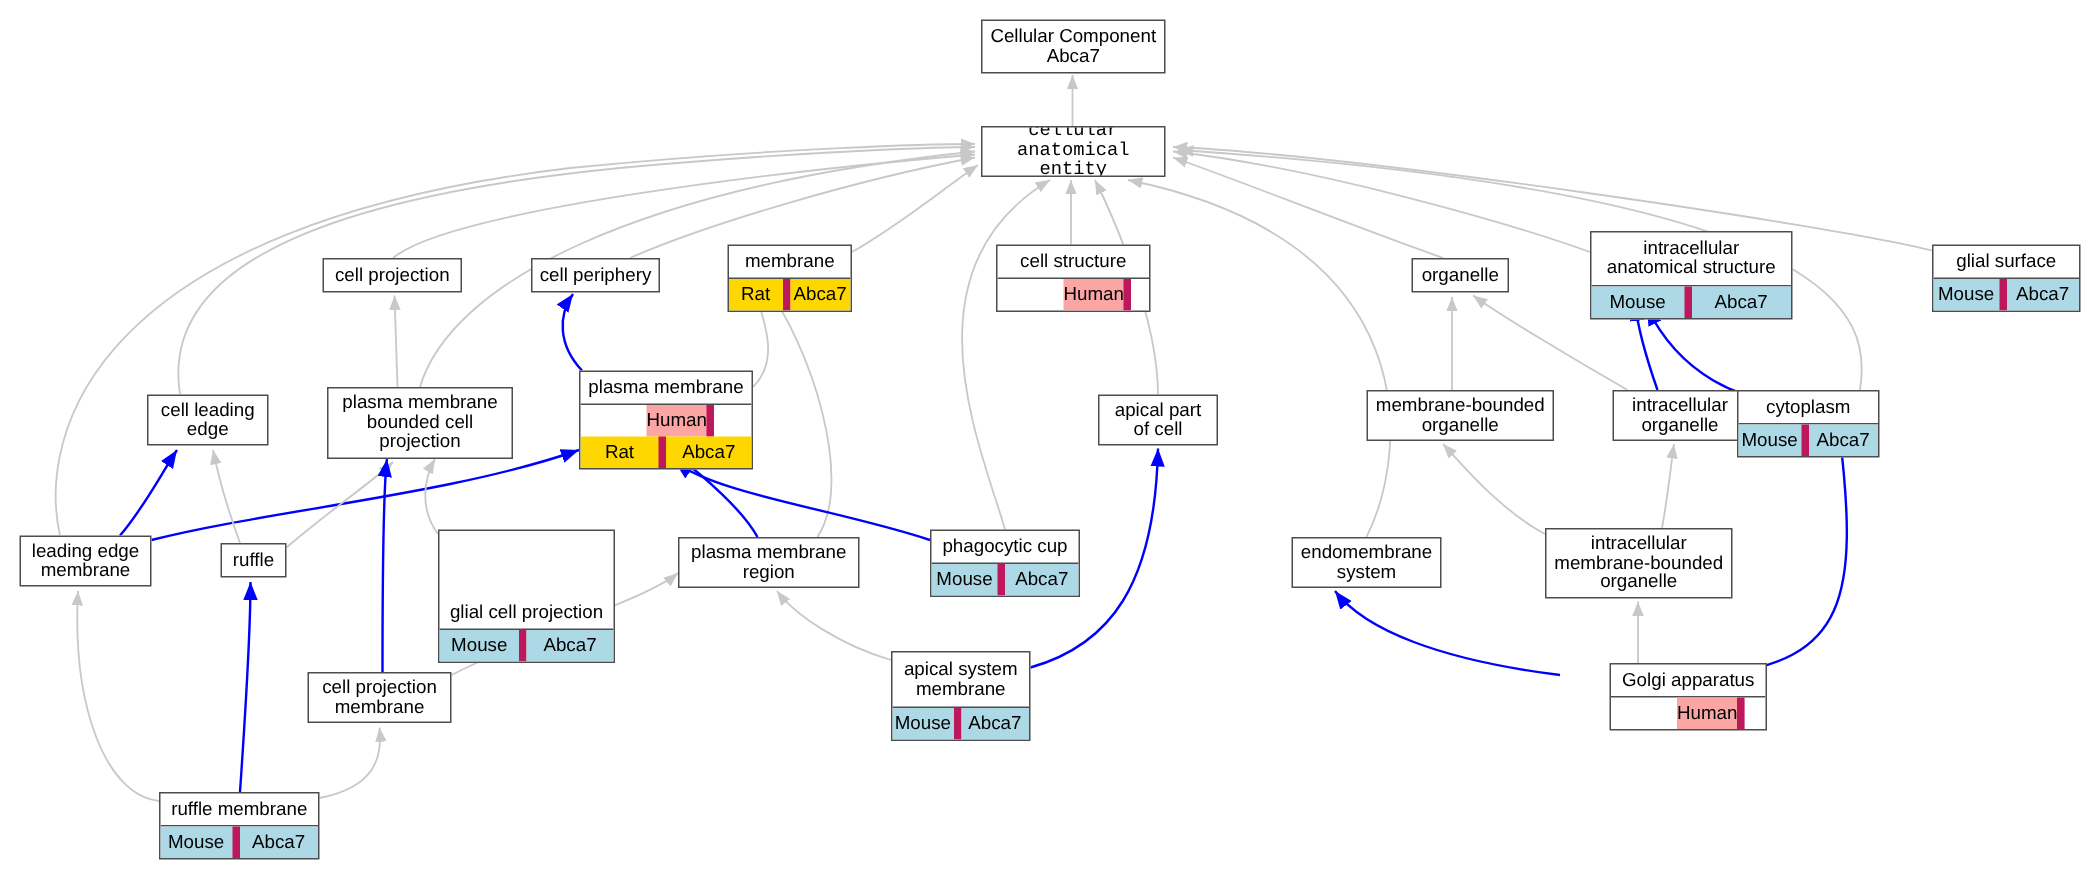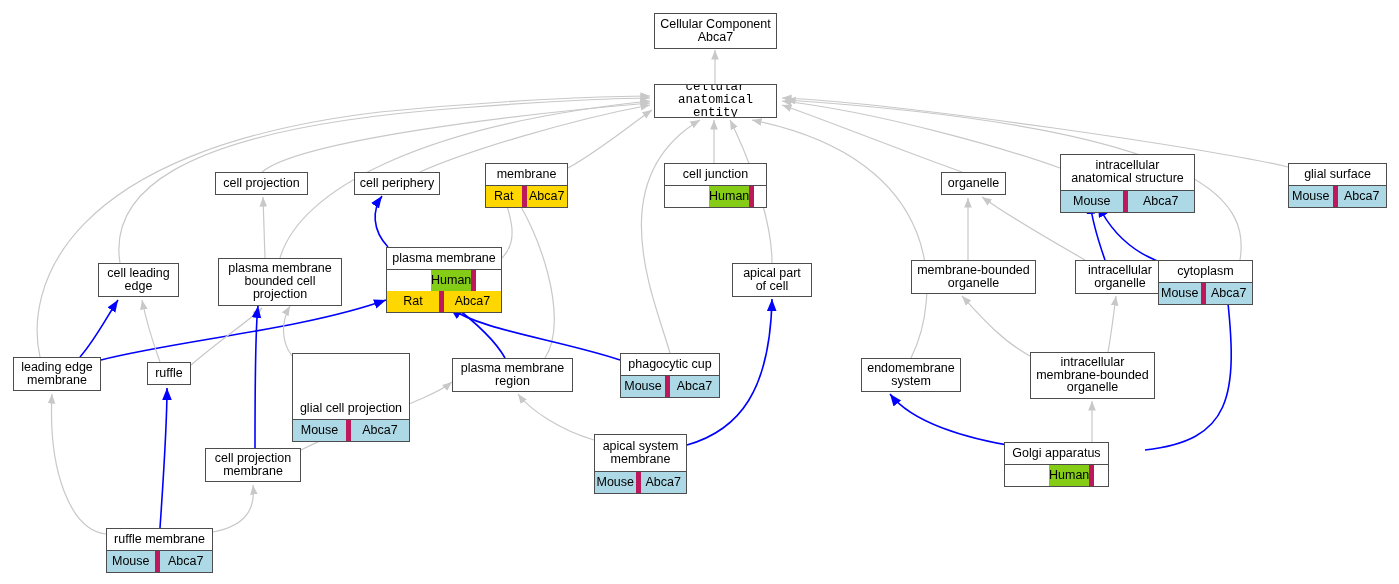--- a/index.html
+++ b/index.html
@@ -66,21 +66,21 @@
     display: flex;
     align-items: center;
     justify-content: center;
     font-size: 12.5px;
     color: #000000;
     text-align: center;
   }
   .anno-cell.left {
     border-right: 5px solid #be185d;
   }
-  .anno-row.human .anno-cell { background: #84cc16; margin-left: 44px; }
+  .anno-row.human .anno-cell { background: #fca5a5; margin-left: 44px; }
   .anno-row.rat .anno-cell { background: #ffd700; }
   .anno-row.mouse .anno-cell { background: #add8e6; }
 </style>
 </head>
 <body>
 
 <div id="canvas">
   <svg id="edge-layer" viewBox="0 0 1399 584" width="1399" height="584" xmlns="http://www.w3.org/2000/svg">
     <defs>
       <marker id="arrow-gray" markerWidth="10" markerHeight="10" refX="8" refY="3.2" orient="auto" markerUnits="strokeWidth">
@@ -151,21 +151,21 @@
         <div class="node-label">cell periphery</div>
       </div>
       <div class="node has-anno" style="left: 485px; top: 163px; width: 83px;">
         <div class="node-label" style="height: 22px;">membrane</div>
         <div class="anno-row rat">
           <div class="anno-cell left">Rat</div>
           <div class="anno-cell right">Abca7</div>
         </div>
       </div>
       <div class="node has-anno" style="left: 664px; top: 163px; width: 103px;">
-        <div class="node-label" style="height: 22px;">cell junction</div>
+        <div class="node-label" style="height: 22px;">cell structure</div>
         <div class="anno-row human">
           <div class="anno-cell left">Human</div>
           <div class="anno-cell right">ABCA7</div>
         </div>
       </div>
       <div class="node" style="left: 941px; top: 172px; width: 65px; height: 23px;">
         <div class="node-label">organelle</div>
       </div>
       <div class="node has-anno" style="left: 1060px; top: 154px; width: 135px;">
         <div class="node-label" style="height: 36px;">intracellular
@@ -260,21 +260,21 @@
 membrane</div>
       </div>
       <div class="node has-anno" style="left: 594px; top: 434px; width: 93px;">
         <div class="node-label" style="height: 37px;">apical system
 membrane</div>
         <div class="anno-row mouse">
           <div class="anno-cell left">Mouse</div>
           <div class="anno-cell right">Abca7</div>
         </div>
       </div>
-      <div class="node has-anno" style="left: 1004px; top: 442px; width: 105px;">
+      <div class="node has-anno" style="left: 1073px; top: 442px; width: 105px;">
         <div class="node-label" style="height: 22px;">Golgi apparatus</div>
         <div class="anno-row human">
           <div class="anno-cell left">Human</div>
           <div class="anno-cell right">ABCA7</div>
         </div>
       </div>
       <div class="node has-anno" style="left: 106px; top: 528px; width: 107px;">
         <div class="node-label" style="height: 22px;">ruffle membrane</div>
         <div class="anno-row mouse">
           <div class="anno-cell left">Mouse</div>

